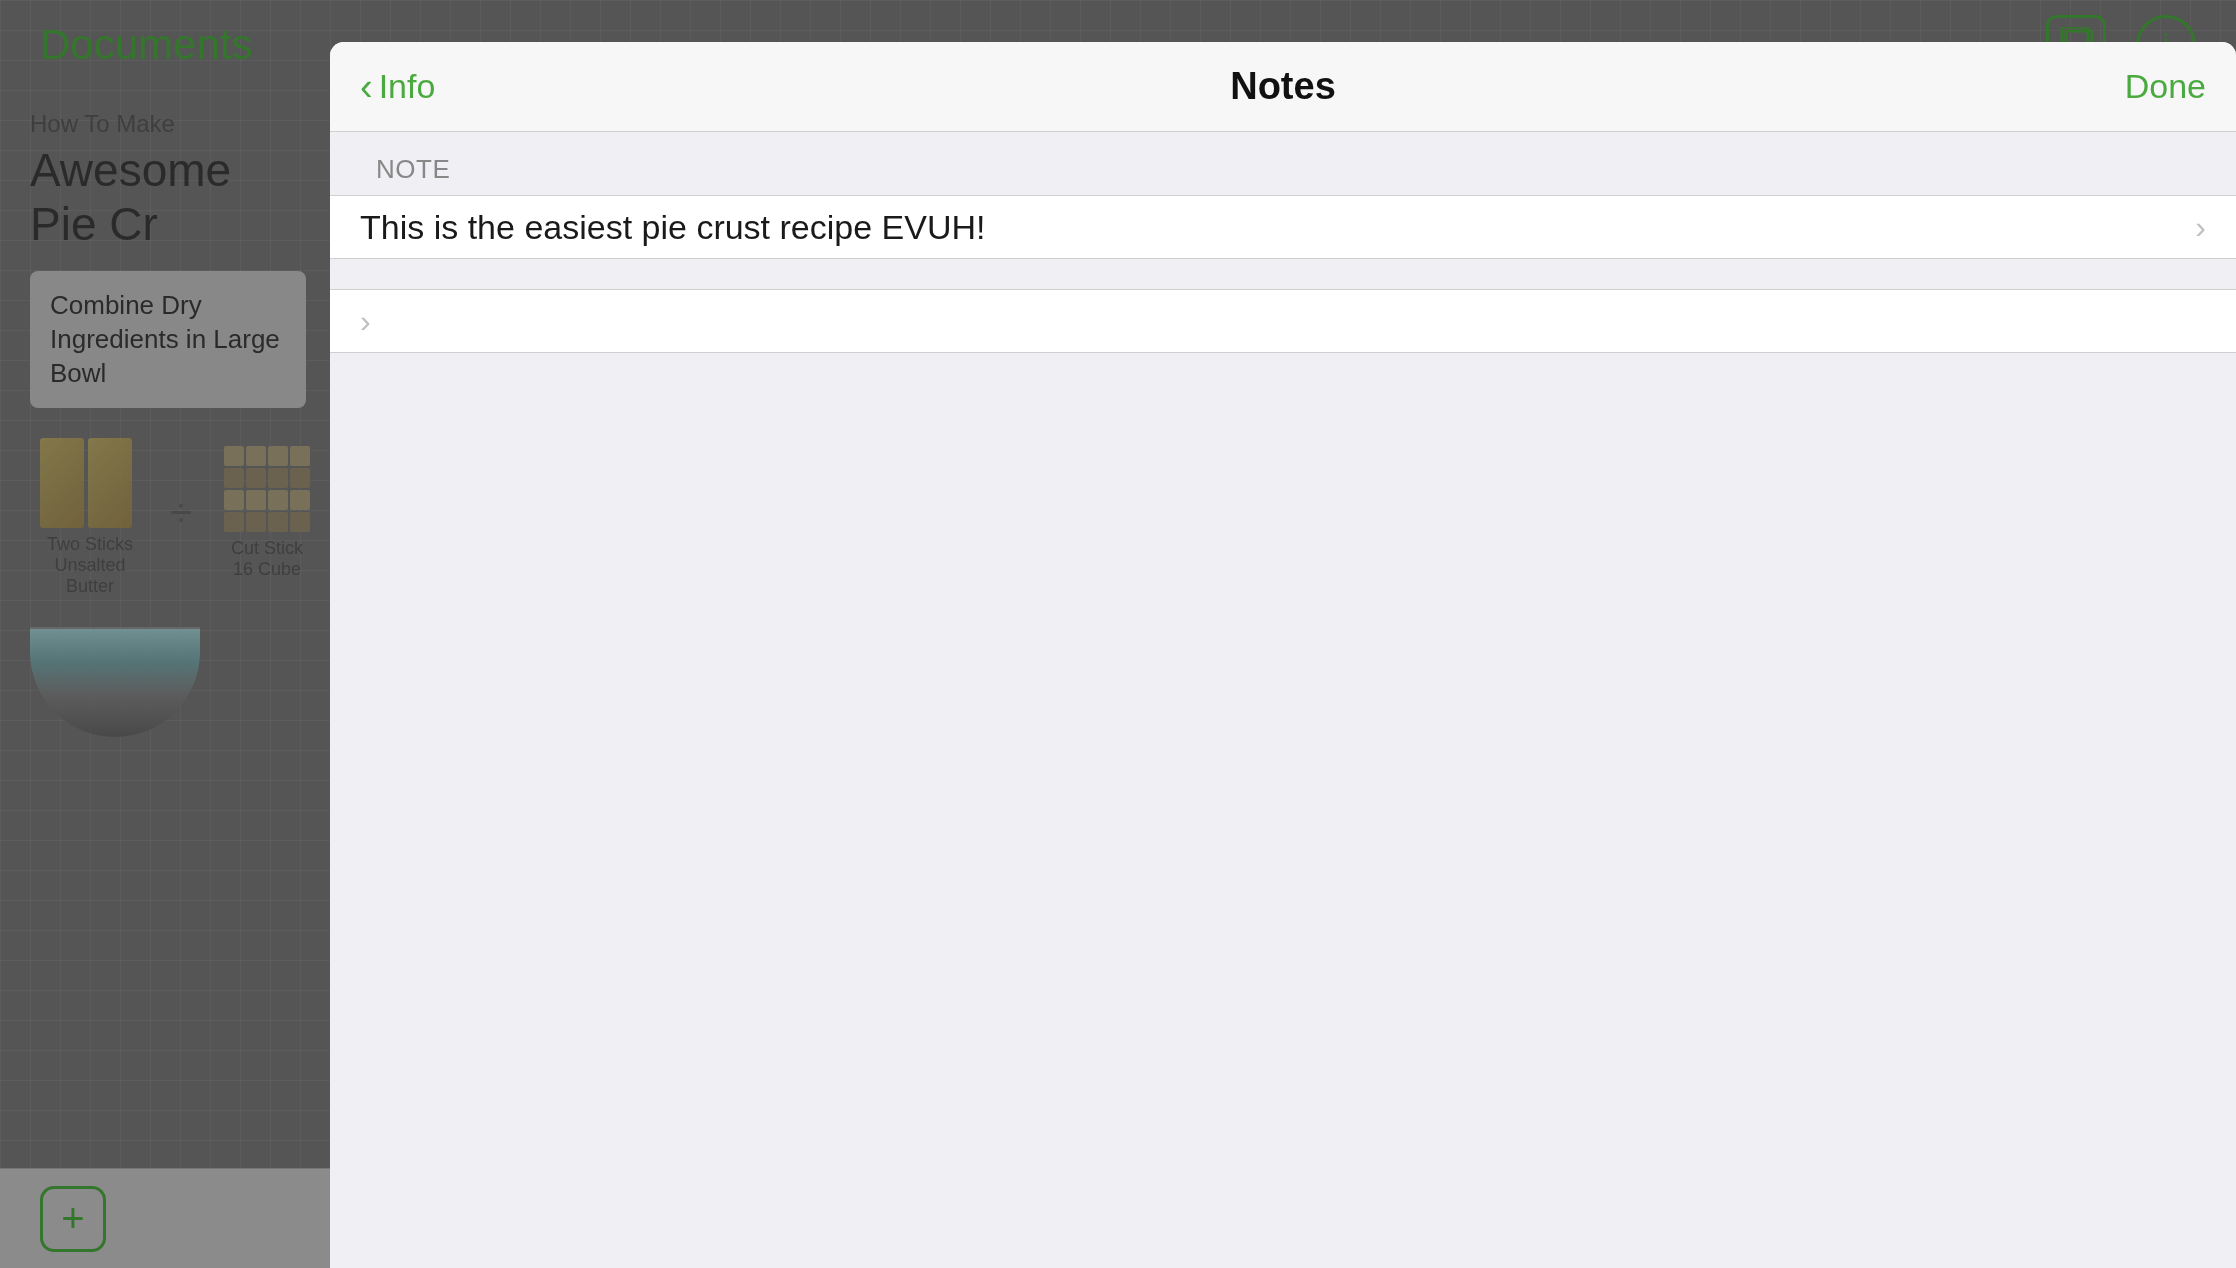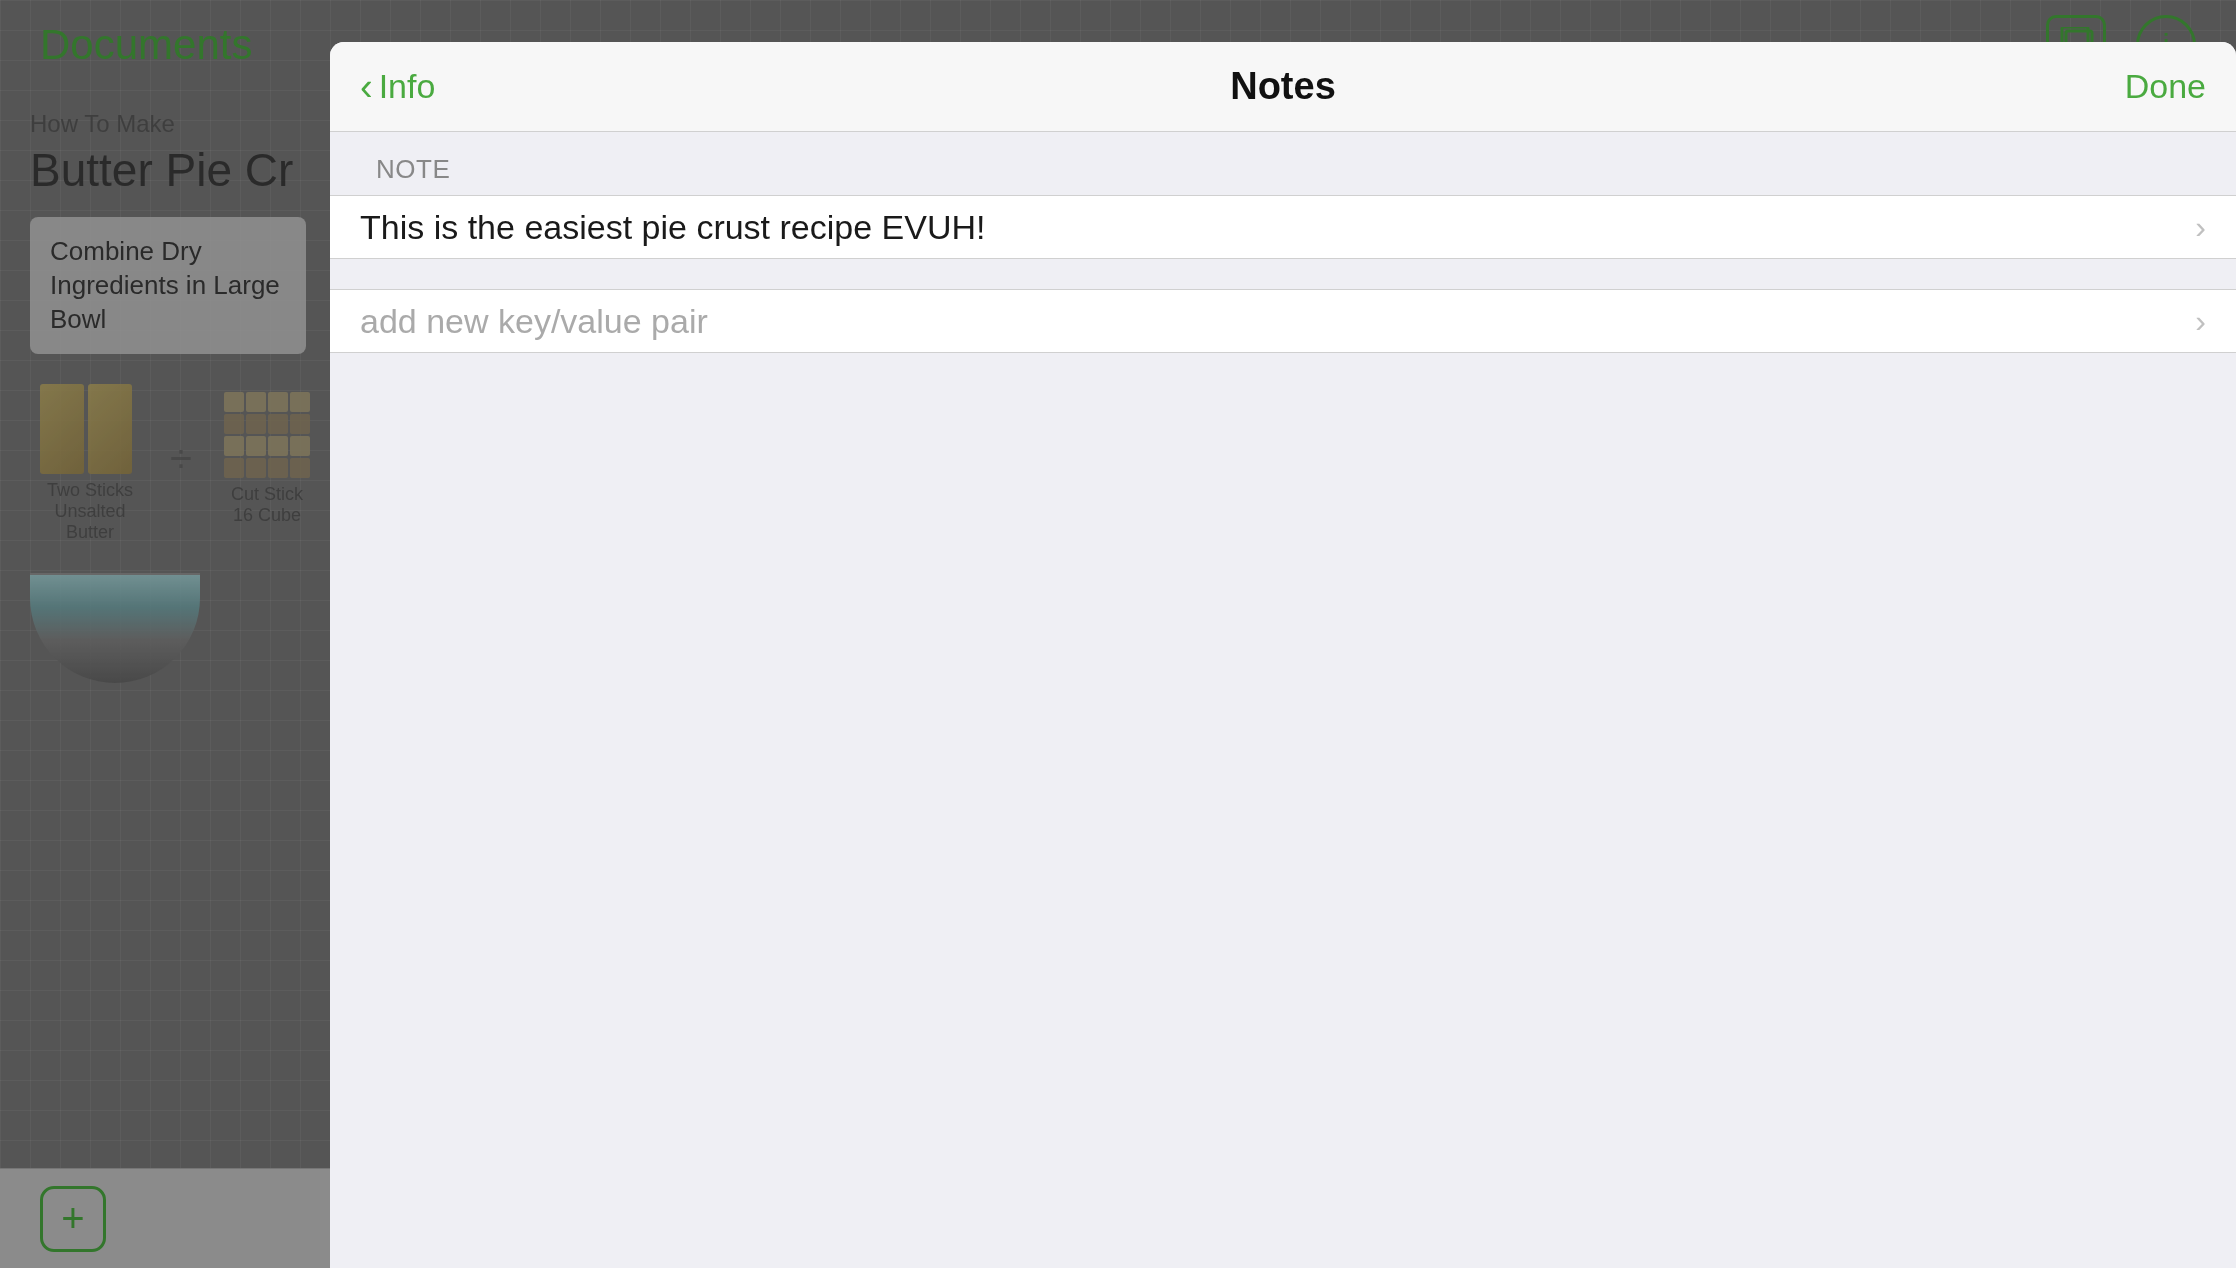--- a/index.html
+++ b/index.html
@@ -342,21 +342,21 @@
       </svg>
     </div>
     <div class="icon-circle">
       <span>i</span>
     </div>
   </div>
 </div>
 
 <div class="main-content">
   <div class="recipe-subtitle">How To Make</div>
-  <div class="recipe-title">Butter Pie Cr</div>
+  <div class="recipe-title">Awesome Pie Cr</div>
   <div class="step-card">
     <span class="step-text">Combine Dry Ingredients in Large Bowl</span>
   </div>
 
   <div class="ingredients-row">
     <div style="display:flex;flex-direction:column;align-items:center;">
 
       <div style="width:100px;height:100px;display:flex;align-items:flex-end;gap:4px;">
         <div style="width:44px;height:90px;background:linear-gradient(135deg,#c8b46a,#a89050);border-radius:3px;"></div>
         <div style="width:44px;height:90px;background:linear-gradient(135deg,#c8b46a,#a89050);border-radius:3px;"></div>
@@ -441,18 +441,17 @@
 
     <div class="list-item list-item-border-top">
       <span class="list-item-text">This is the easiest pie crust recipe EVUH!</span>
       <span class="chevron-right">›</span>
     </div>
 
     <div class="section-gap"></div>
 
 
     <div class="list-item list-item-border-top">
-      <span class="list-item-placeholder">add new key/value pair</span>
       <span class="chevron-right">›</span>
     </div>
 
   </div>
 </div>
 
 </body></html>

